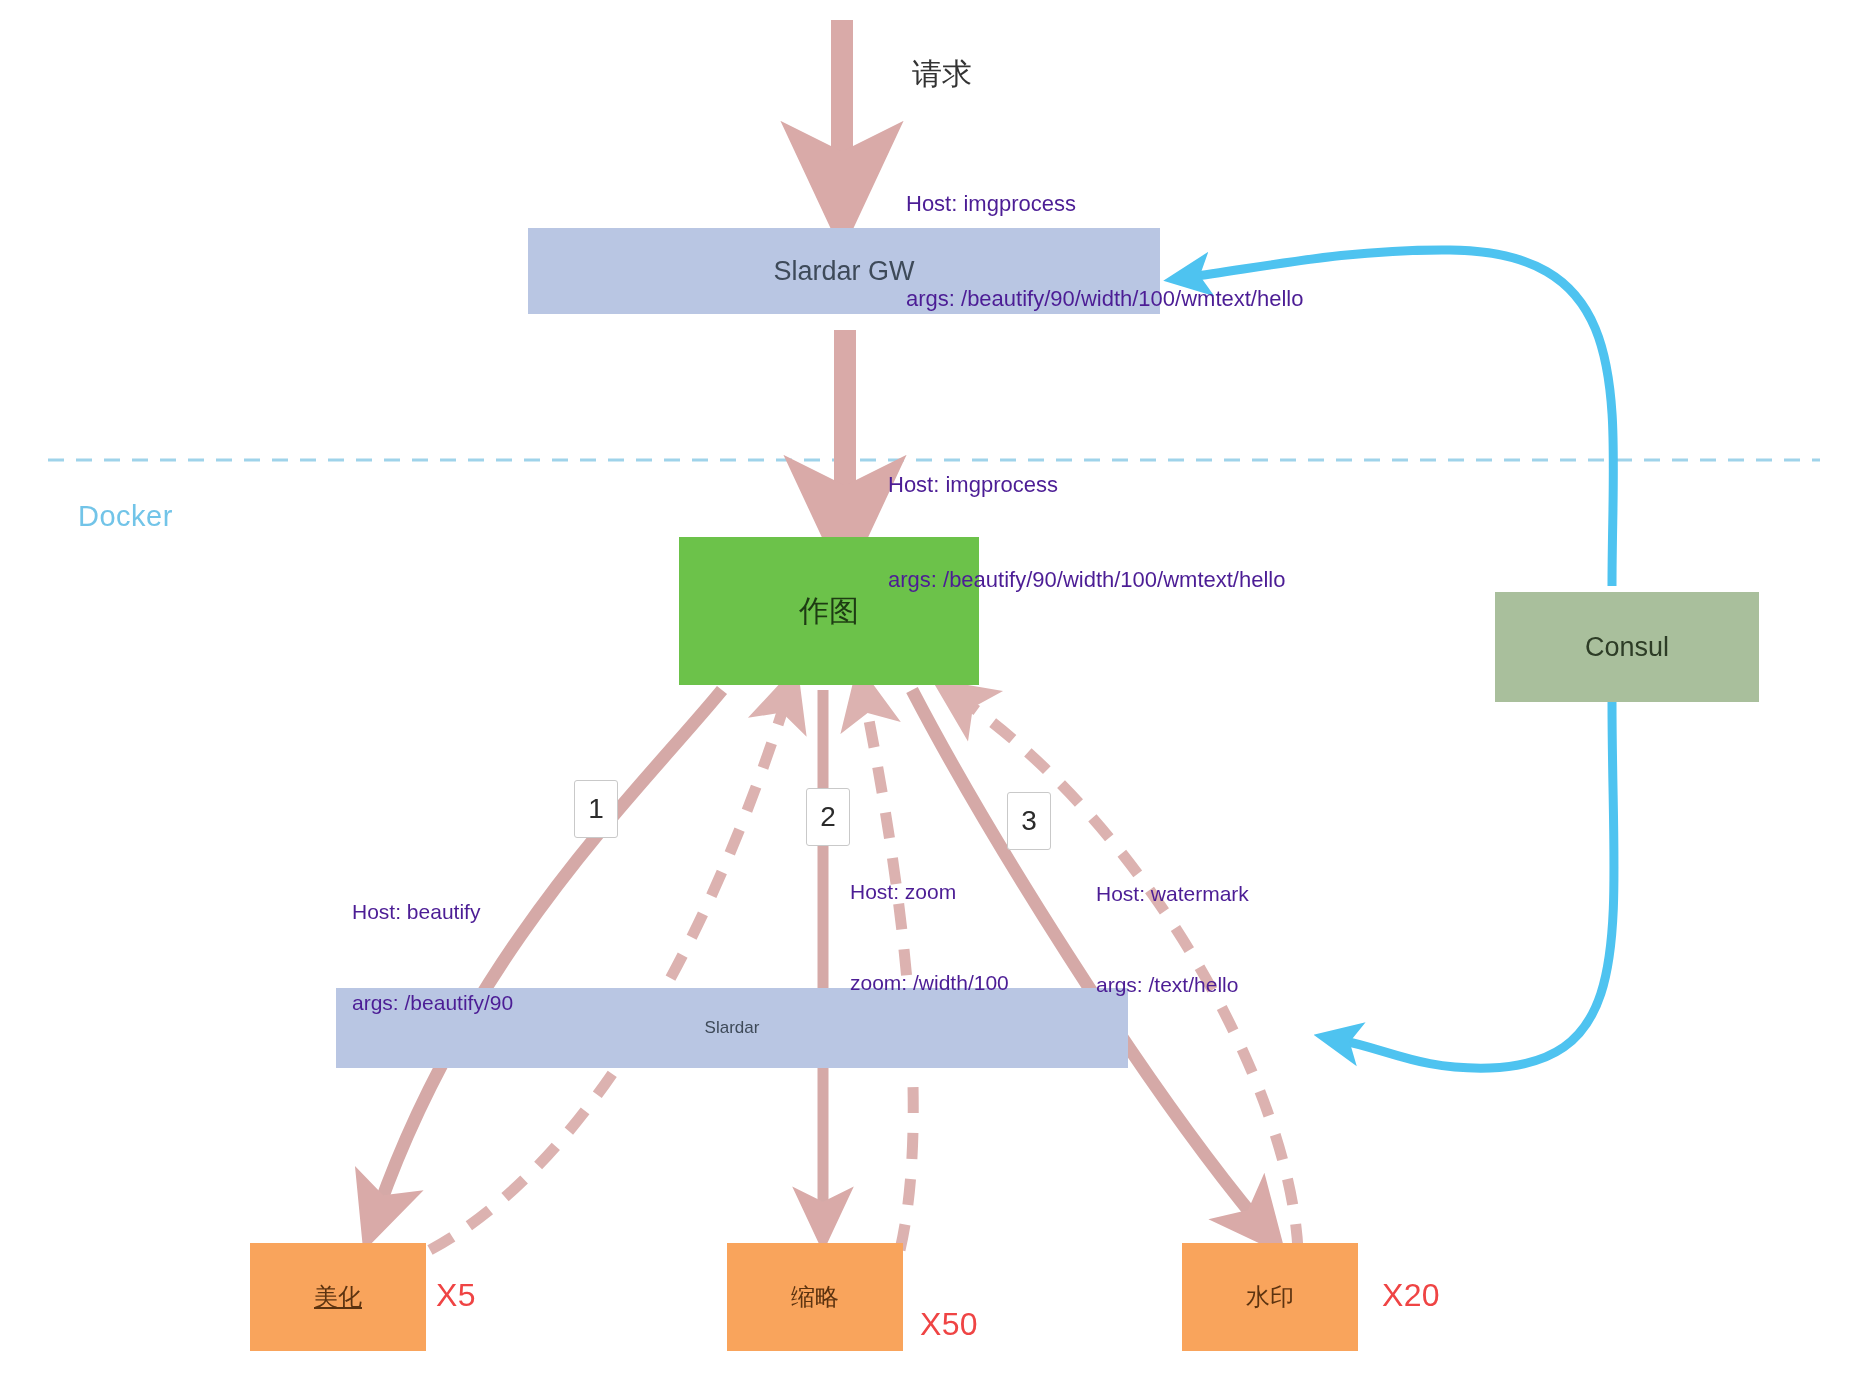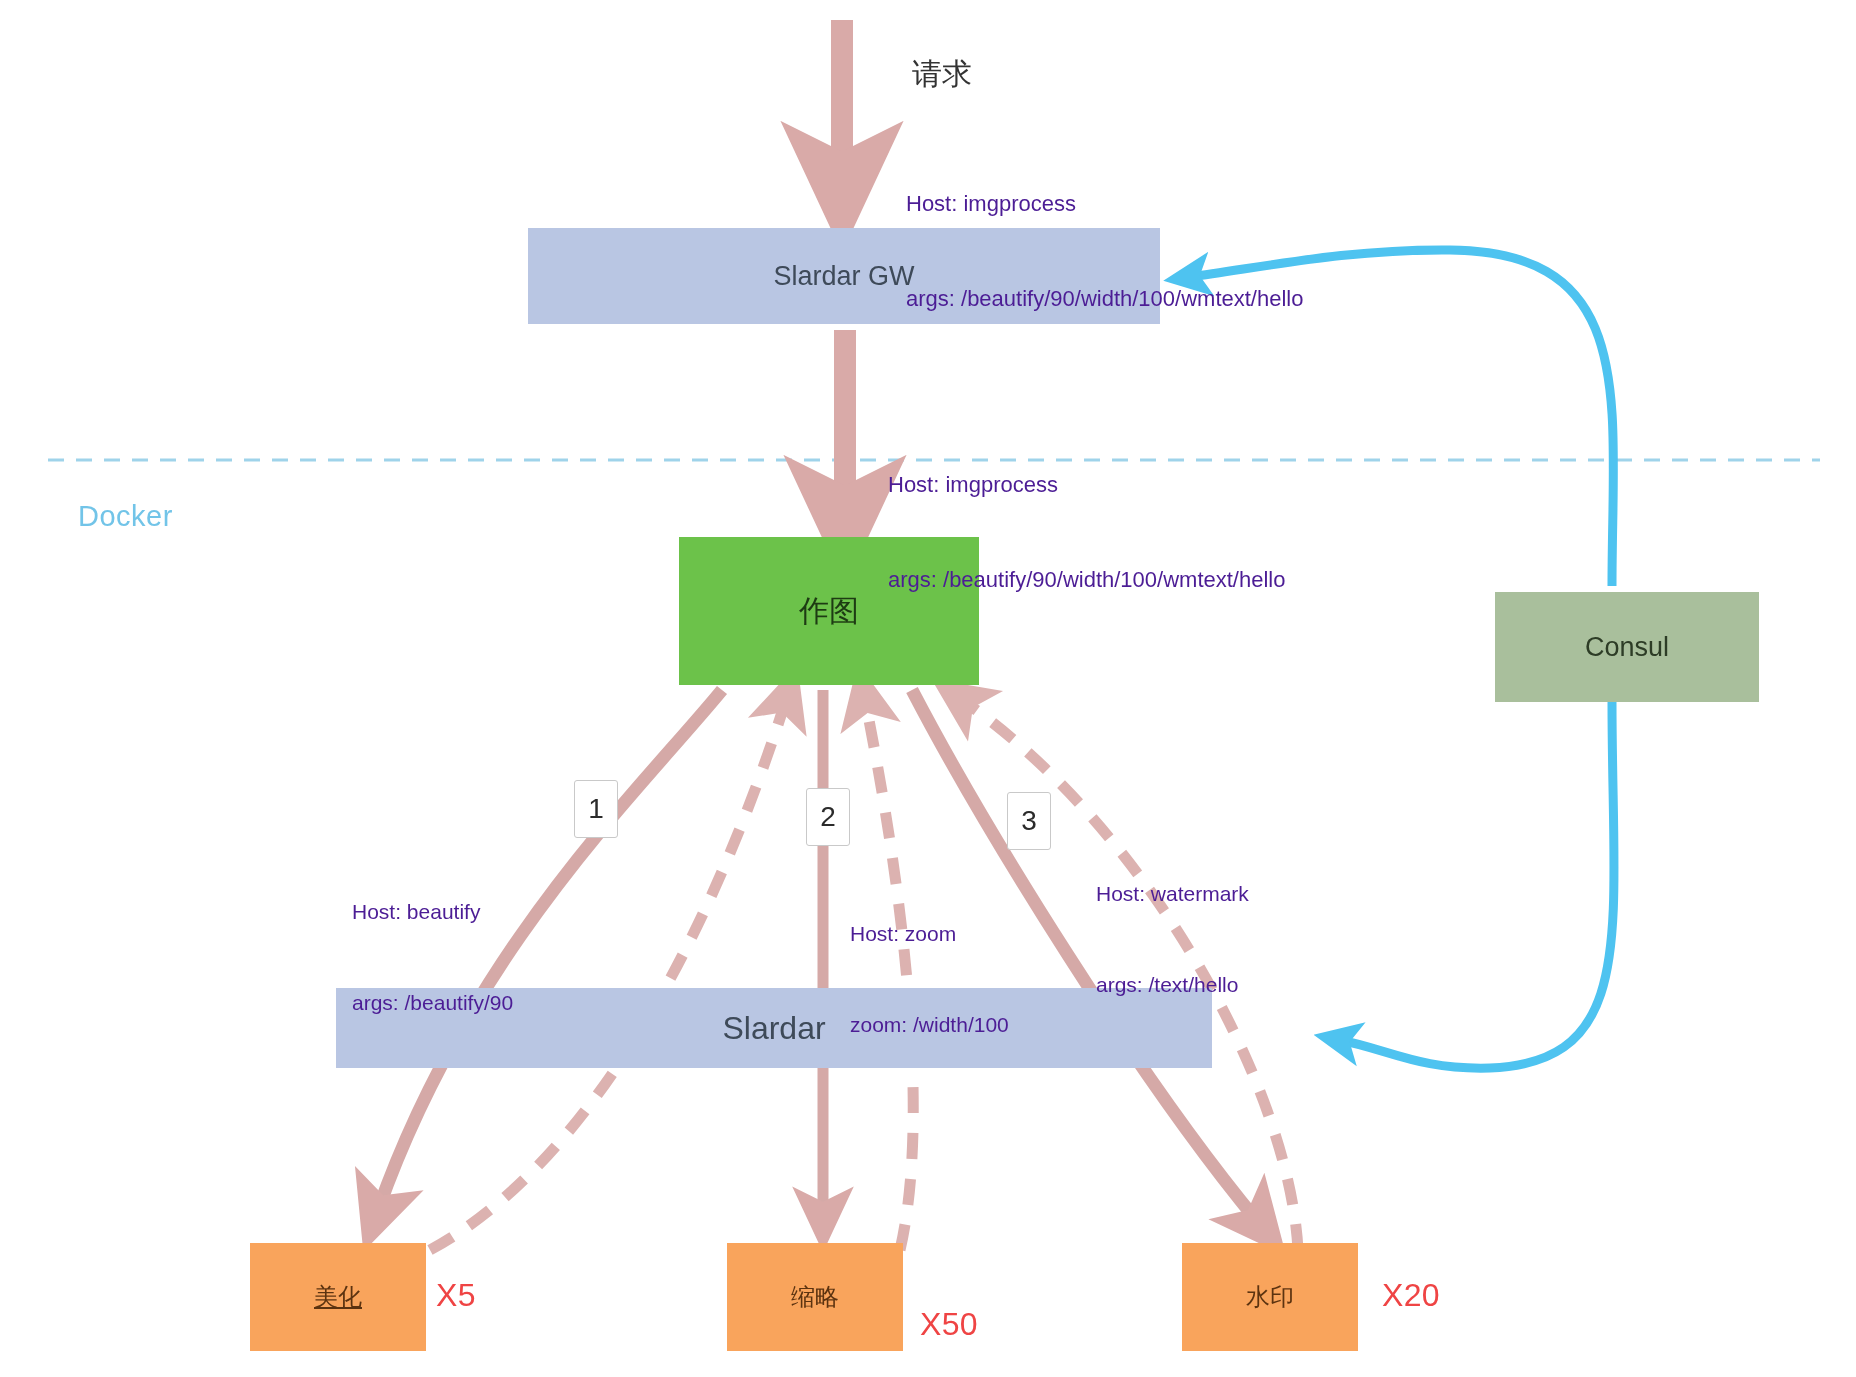--- a/index.html
+++ b/index.html
@@ -33,45 +33,45 @@
     justify-content: center;
     text-align: center;
   }
   .node-label {
     display: block;
     line-height: 1.2;
   }
 
   
   #slardar-gw {
-    left: 528px; top: 228px; width: 632px; height: 96px;
+    left: 528px; top: 228px; width: 632px; height: 86px;
     background: #b9c6e3;
     color: #3e4a59;
     font-size: 27px;
   }
   
   #zuotu {
     left: 679px; top: 537px; width: 300px; height: 148px;
     background: #6cc24a;
     color: #1d3b13;
     font-size: 30px;
   }
   
   #consul {
     left: 1495px; top: 592px; width: 264px; height: 110px;
     background: #a9bf9c;
     color: #2d3c26;
     font-size: 27px;
   }
   
   #slardar-band {
-    left: 336px; top: 988px; width: 876px; height: 80px;
+    left: 336px; top: 988px; width: 792px; height: 80px;
     background: #b9c6e3;
     color: #3e4a59;
-    font-size: 32px;
+    font-size: 17px;
   }
   
   .svc {
     background: #f9a45c;
     color: #5c3310;
     font-size: 24px;
     height: 108px;
     width: 176px;
   }
   #svc-beautify { left: 250px; top: 1243px; text-decoration: underline; }
@@ -92,21 +92,21 @@
   .txt {
     position: absolute;
     color: #4c1d95;
     white-space: pre;
     line-height: 1.45;
   }
   #req-title { left: 912px; top: 52px; font-size: 30px; color: #333; }
   #req-meta  { left: 906px; top: 124px; font-size: 22px; }
   #gw-meta   { left: 888px; top: 405px; font-size: 22px; }
   #meta-beautify { left: 352px; top: 836px; font-size: 21px; }
-  #meta-zoom     { left: 850px; top: 858px; font-size: 21px; }
+  #meta-zoom     { left: 850px; top: 816px; font-size: 21px; }
   #meta-wm       { left: 1096px; top: 818px; font-size: 21px; }
 
   #docker-label {
     position: absolute;
     left: 78px; top: 500px;
     font-size: 29px;
     color: #72c4e8;
     letter-spacing: 0.5px;
   }
 

